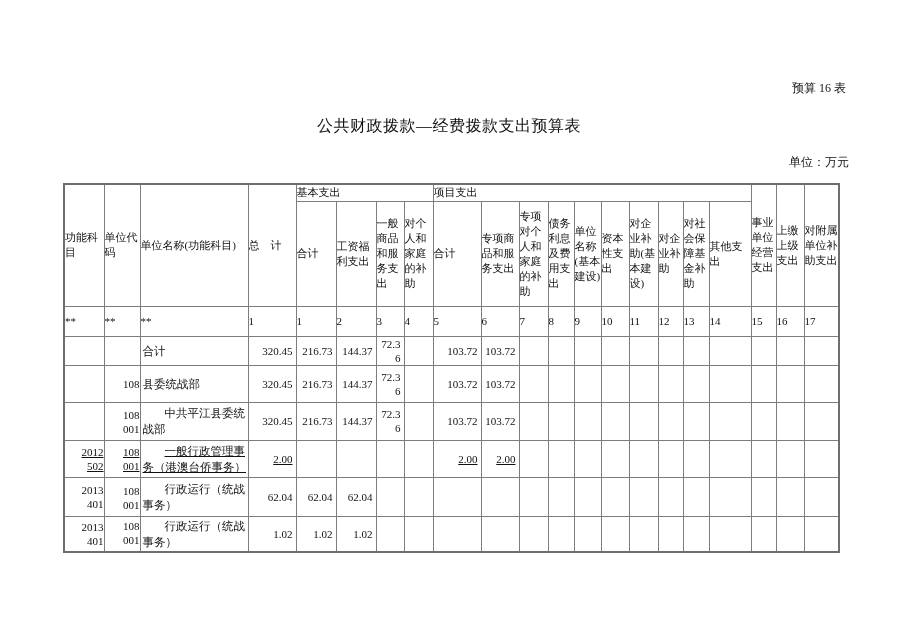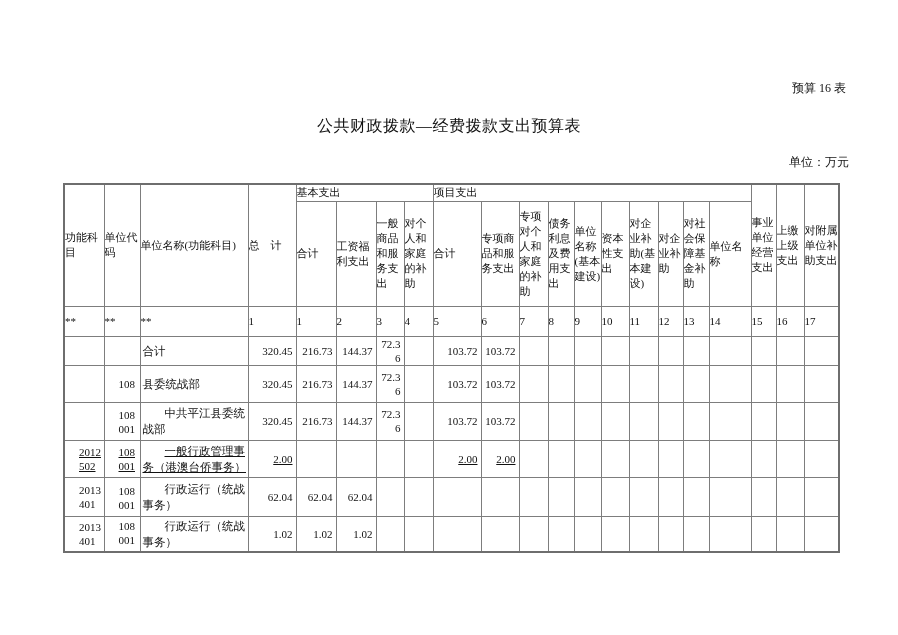--- a/index.html
+++ b/index.html
@@ -21,21 +21,21 @@
     border:1px solid #7d7d7d;
     font-weight:normal;font-size:11px;line-height:14px;
     padding:0;overflow:hidden;word-break:break-all;
     color:#111;
   }
   .budget thead th{text-align:left;vertical-align:middle;line-height:15px;}
   tr.hdr-groups{height:17px;}
   tr.hdr-cols th{height:104px;}
   tr.num-row th{height:29px;font-size:11px;}
   td.num{text-align:right;padding-right:3px;vertical-align:middle;}
-  td.code{text-align:left;padding-left:14px;vertical-align:middle;}
+  td.code{text-align:right;padding-left:14px;vertical-align:middle;}
   td.code.bottom{vertical-align:bottom;padding-bottom:4px;}
   td.name{text-align:left;padding-left:2px;padding-right:1px;vertical-align:middle;font-size:11.5px;line-height:16px;}
   td.name.indent{text-indent:22px;}
 </style>
 </head>
 <body>
 
 <div class="page">
   <div class="doc-label">预算 16 表</div>
   <h1 class="title">公共财政拨款—经费拨款支出预算表</h1>
@@ -84,21 +84,21 @@
         <th>对个人和家庭的补助</th>
         <th>合计</th>
         <th>专项商品和服务支出</th>
         <th>专项对个人和家庭的补助</th>
         <th>债务利息及费用支出</th>
         <th>单位名称(基本建设)</th>
         <th>资本性支出</th>
         <th>对企业补助(基本建设)</th>
         <th>对企业补助</th>
         <th>对社会保障基金补助</th>
-        <th>单位名称</th>
+        <th>其他支出</th>
       </tr>
       <tr class="num-row" id="num-row">
           <th>**</th>
           <th>**</th>
           <th>**</th>
           <th>1</th>
           <th>1</th>
           <th>2</th>
           <th>3</th>
           <th>4</th>

